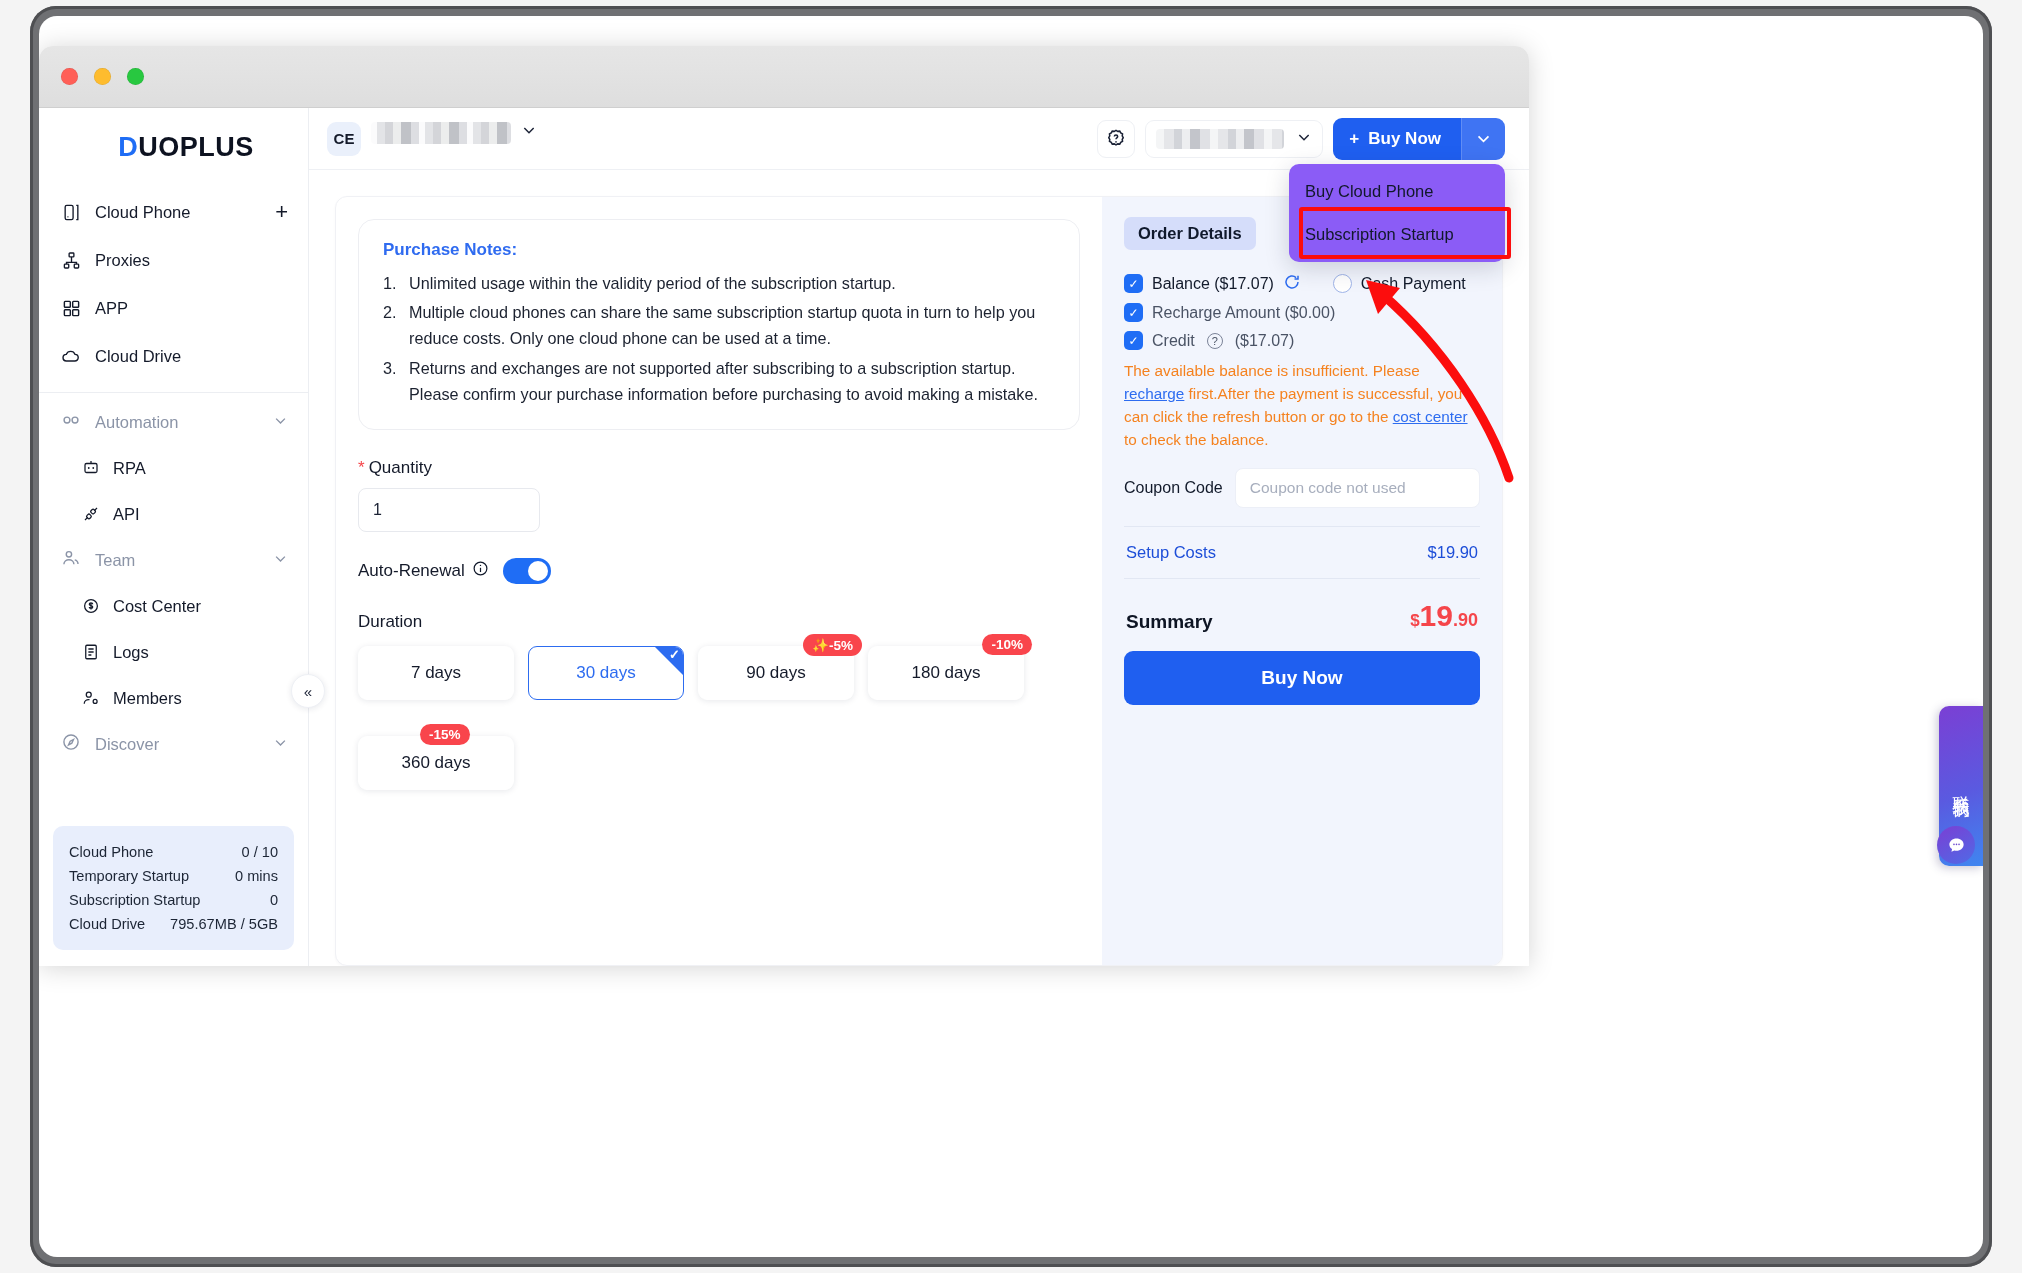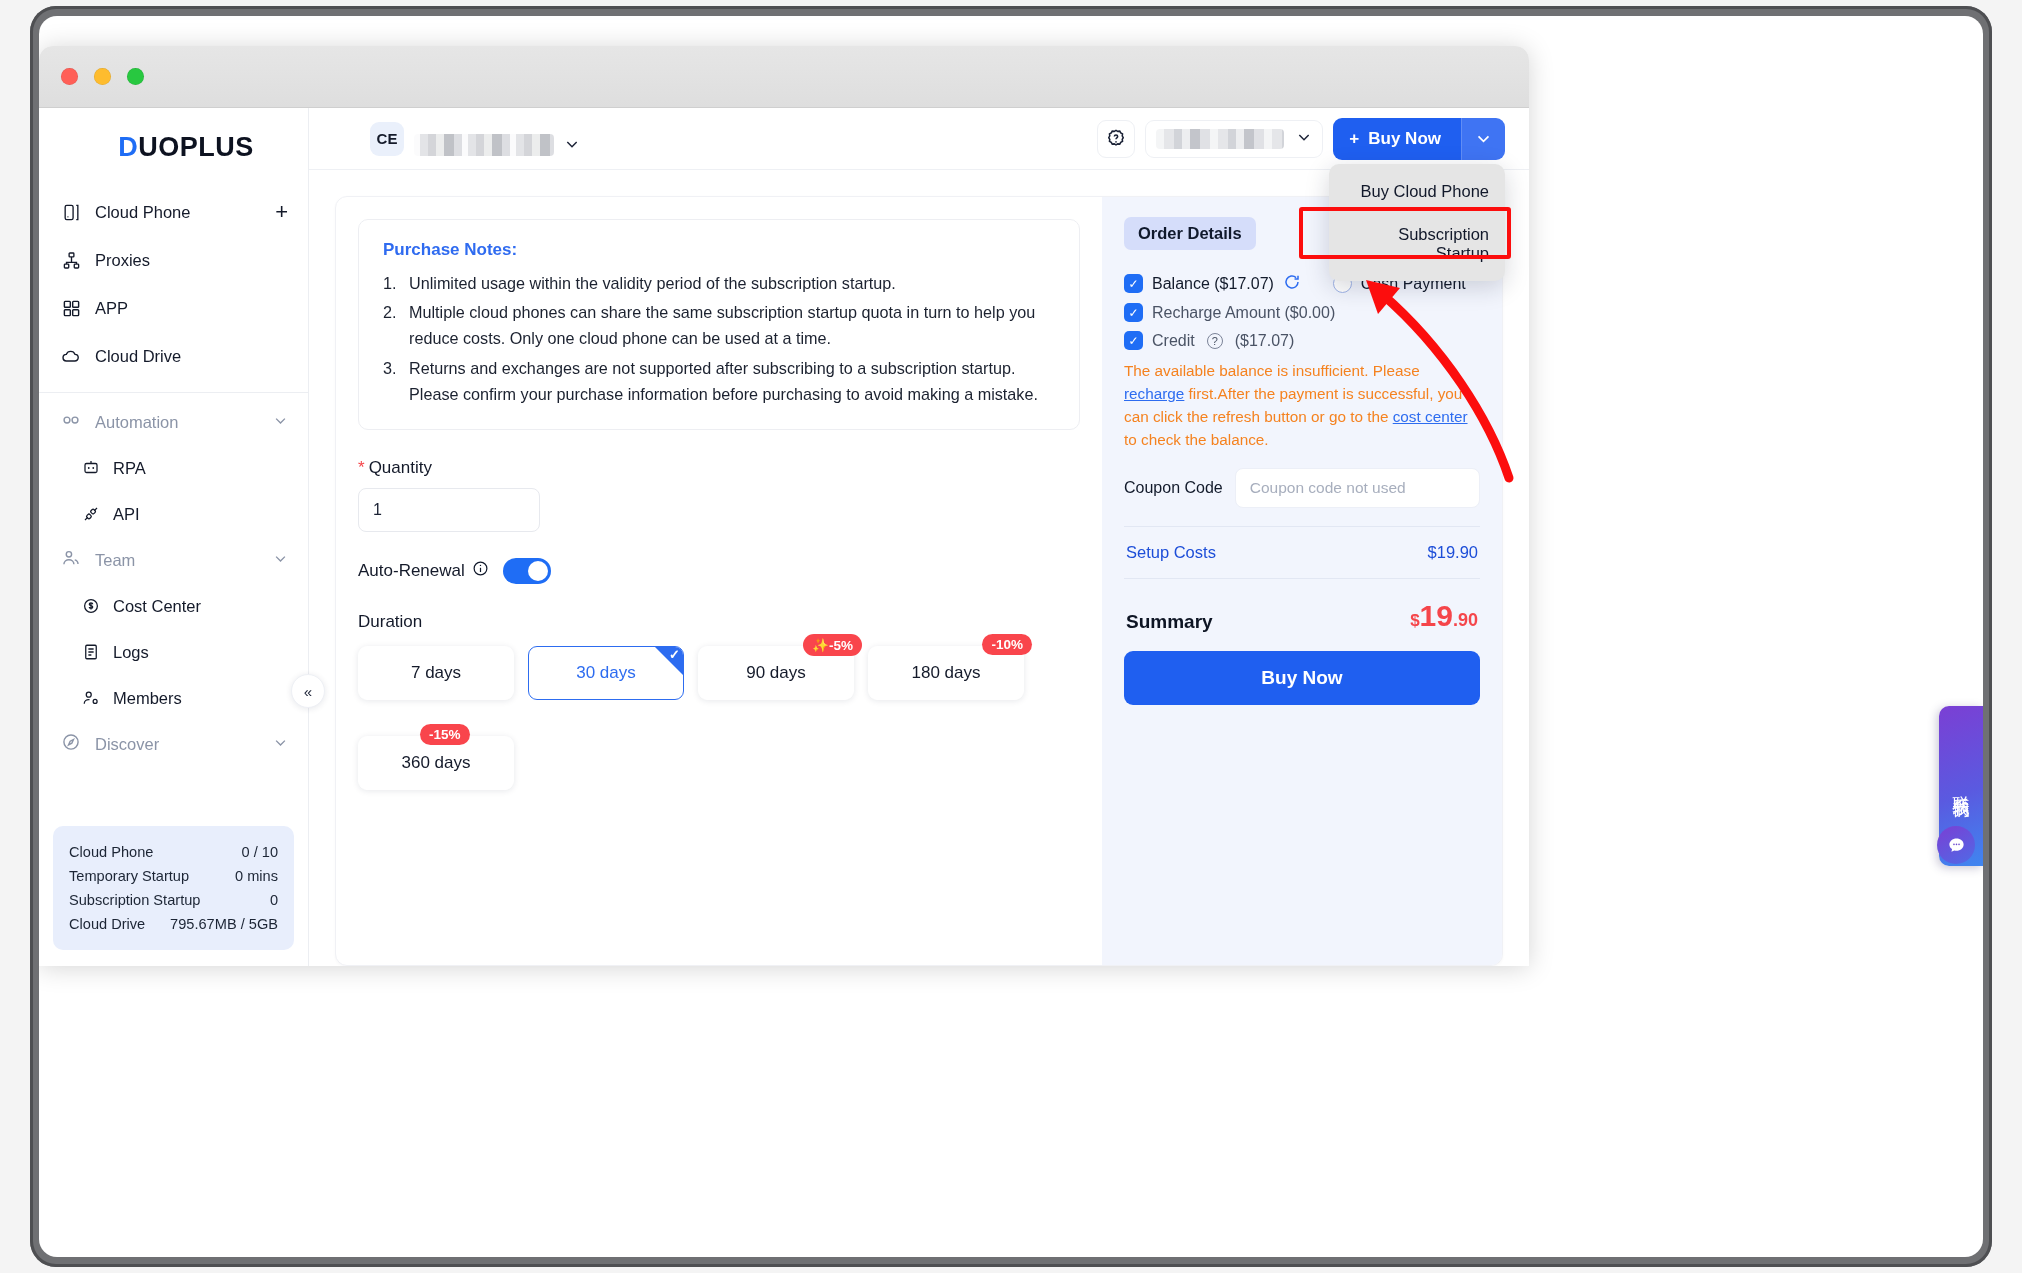--- a/index.html
+++ b/index.html
@@ -106,21 +106,21 @@
     cursor: pointer; z-index: 25; font-size: 15px; color:#1b2236;
   }
 
   
   #main { flex:1; display:flex; flex-direction:column; background:#fff; min-width:0; }
   #topbar {
     height: 62px; flex:0 0 62px; display:flex; align-items:center;
     padding: 0 24px 0 18px; border-bottom: 1px solid #eef0f4; gap: 10px;
     position:relative; background:#fff;
   }
-  #ws-chip { display:flex; align-items:flex-end; gap:10px; cursor:pointer;margin-left:43px; }
+  #ws-chip { display:flex; align-items:flex-start; gap:10px; cursor:pointer; }
   #ws-avatar {
     width: 34px; height: 34px; border-radius: 9px; background:#eaf0fb;
     display:flex; align-items:center; justify-content:center;
     font-size: 15px; font-weight:600; color:#141a2a;
   }
   .blurbar { border-radius: 4px; filter: blur(0.3px); }
   .blur-a {
     width: 140px; height: 22px;
     background: repeating-linear-gradient(90deg,
       #fbfbfc 0 6px, #e2e3e6 6px 14px, #d2d3d7 14px 22px,
@@ -146,43 +146,43 @@
   #buy-now-split { display:flex; align-items:stretch; height: 42px; border-radius:9px; overflow:hidden; cursor:pointer; }
   #buy-now-main {
     background:#1f5ff0; color:#fff; font-size:17px; font-weight:700;
     display:flex; align-items:center; gap:9px; padding: 0 20px 0 16px;
   }
   #buy-now-caret {
     background:#3f74f3; color:#fff; width:44px; display:flex; align-items:center; justify-content:center;
     border-left:1px solid rgba(255,255,255,.18);
   }
   #buy-menu {
-    position:absolute; right: 24px; top: 56px; width: 176px;
-    background:#e5e5e5; border-radius: 10px; padding: 6px 0;
-    box-shadow: 0 6px 24px rgba(22,30,50,.18); z-index: 40; text-align: right;
+    position:absolute; right: 24px; top: 56px; width: 216px;
+    background:#8b5cf6; border-radius: 10px; padding: 6px 0;
+    box-shadow: 0 6px 24px rgba(22,30,50,.18); z-index: 40;
   }
   .menu-item { padding: 12px 16px; font-size: 16.5px; color:#11182a; cursor:pointer; }
   #highlight-box {
     position:absolute; right: 18px; top: 99px; width: 212px; height: 52px;
     border: 4px solid #fc0d0d; border-radius: 3px; z-index: 60; pointer-events:none;
   }
   #arrow-svg { position:absolute; right: -5px; top: 120px; z-index:55; pointer-events:none; }
 
   #content { flex:1; background:#fff; padding: 26px 26px 0 26px; overflow:hidden; }
   #content-inner {
     height: 100%;
     border: 1px solid #f0f1f5; border-radius: 12px;
     display:flex; background:#fff;
     box-shadow: 0 1px 3px rgba(20,30,60,.03);
     overflow:hidden;
   }
   #left-pane { flex:1; padding: 22px 22px 22px 22px; min-width:0; }
 
   #notes-card {
-    border:1px solid #edeef2; border-radius:10px; padding: 20px 24px 22px 24px;
+    border:1px solid #edeef2; border-radius:16px; padding: 20px 24px 22px 24px;
     background:#fff;
   }
   #notes-title { color:#2f6bf0; font-size:17px; font-weight:700; margin-bottom:10px; }
   #notes-list { list-style: none; counter-reset: n; }
   #notes-list li {
     counter-increment: n; font-size: 16.2px; color:#1c2230; line-height:1.62;
     padding-left: 26px; position:relative; margin-top: 3px;
   }
   #notes-list li:before { content: counter(n) "."; position:absolute; left:0; }
 

